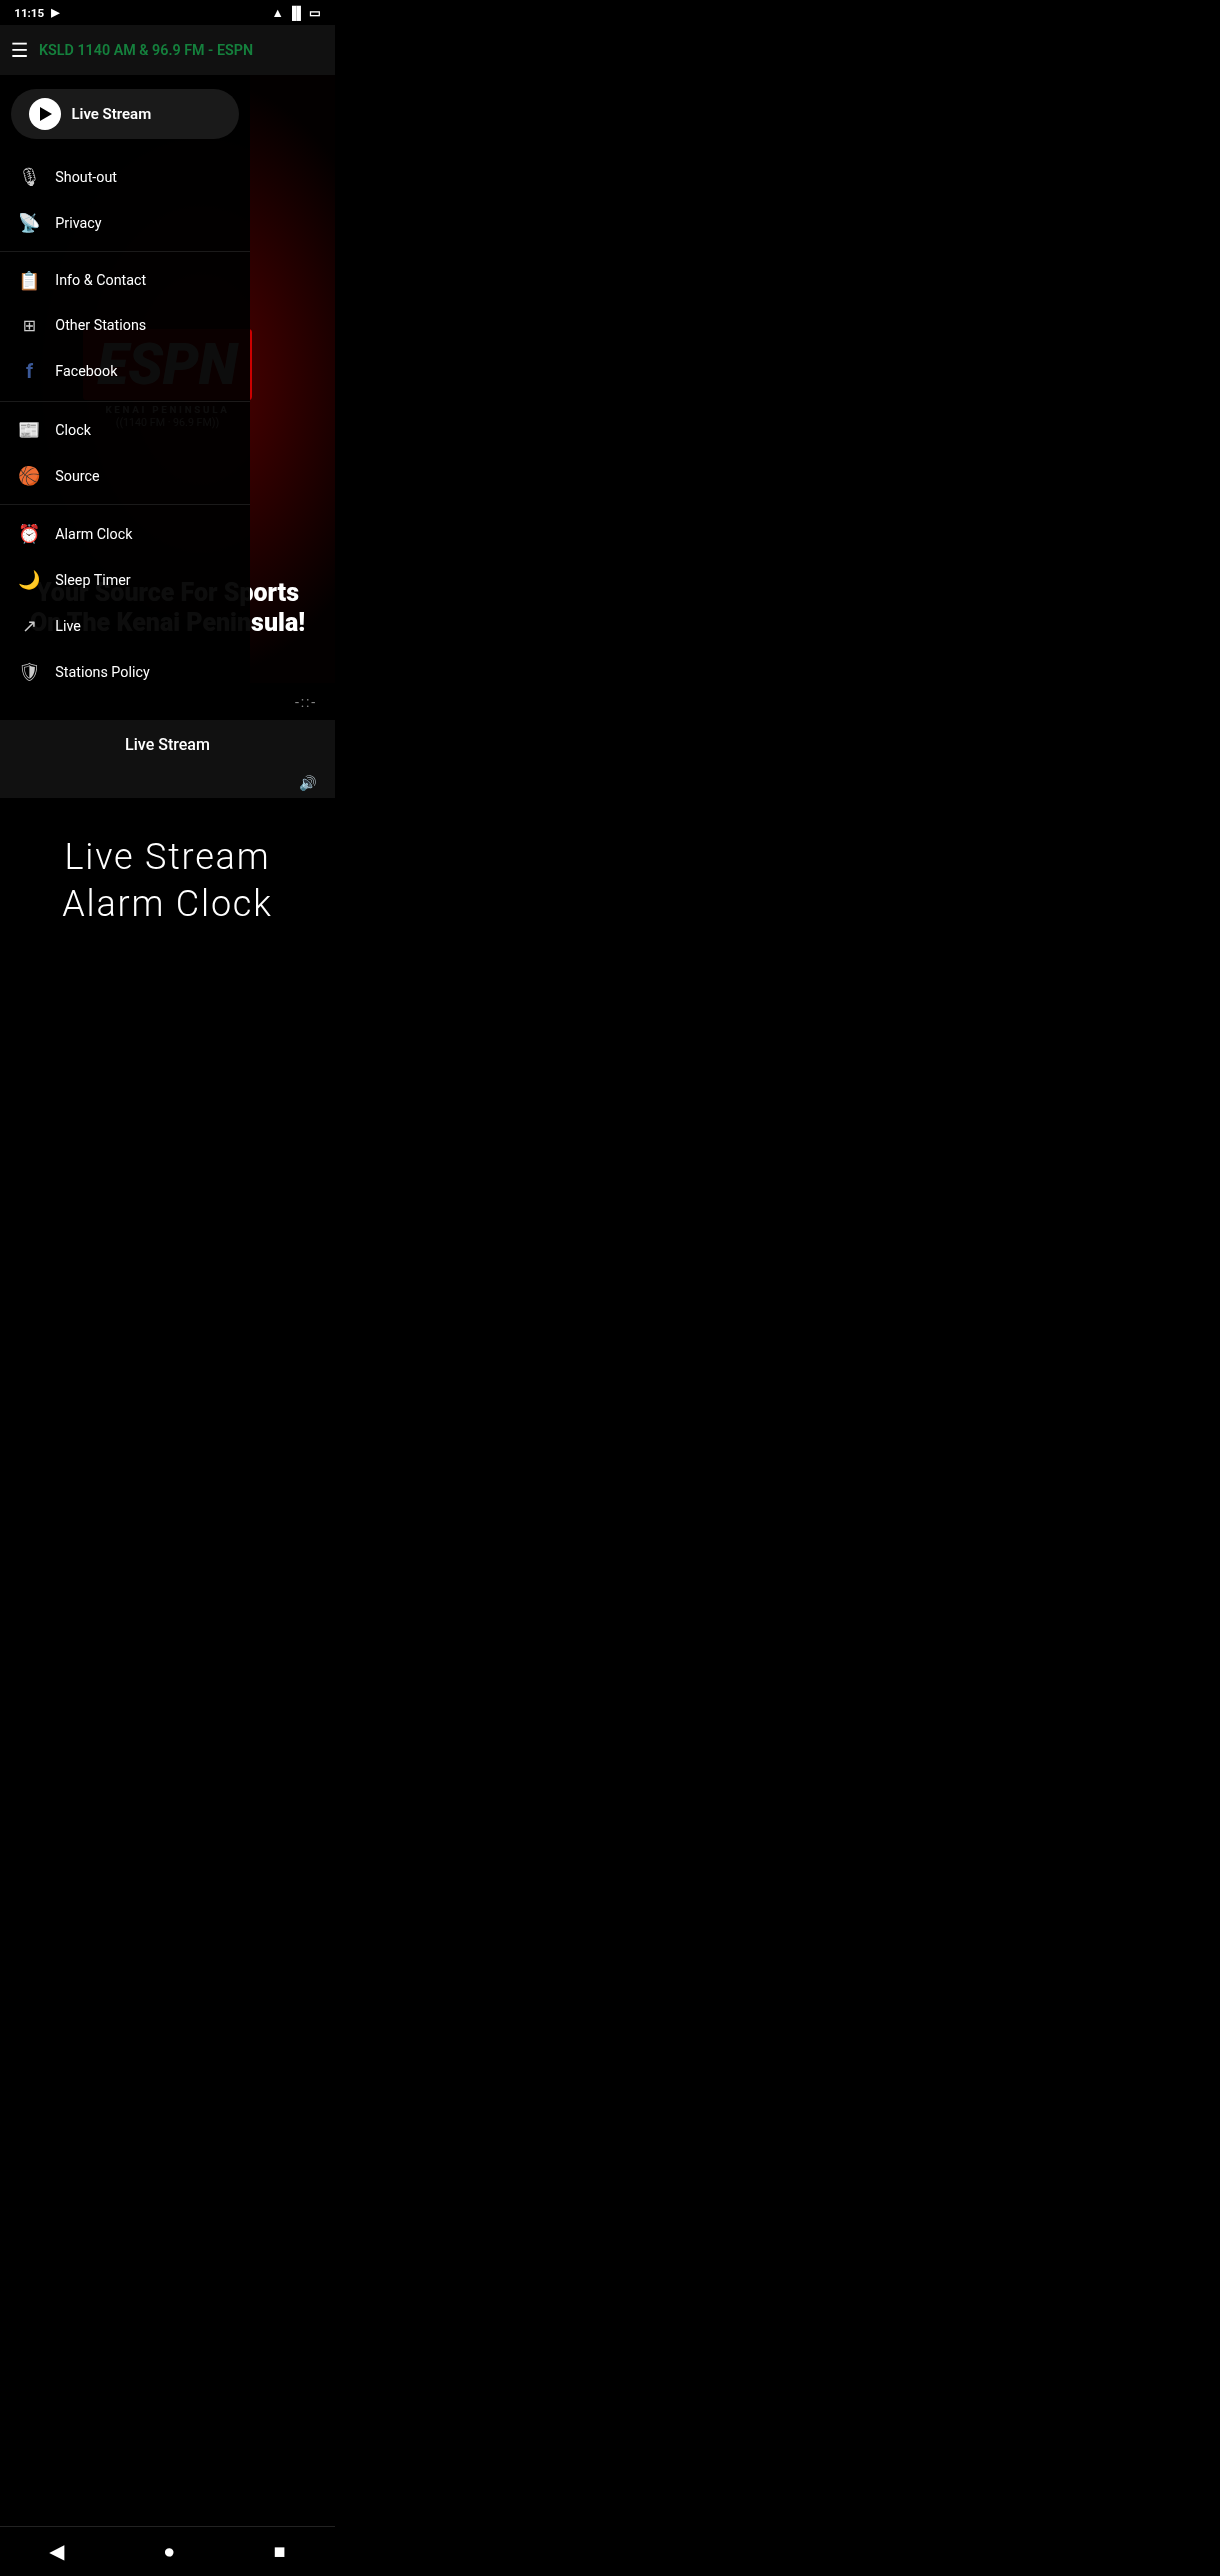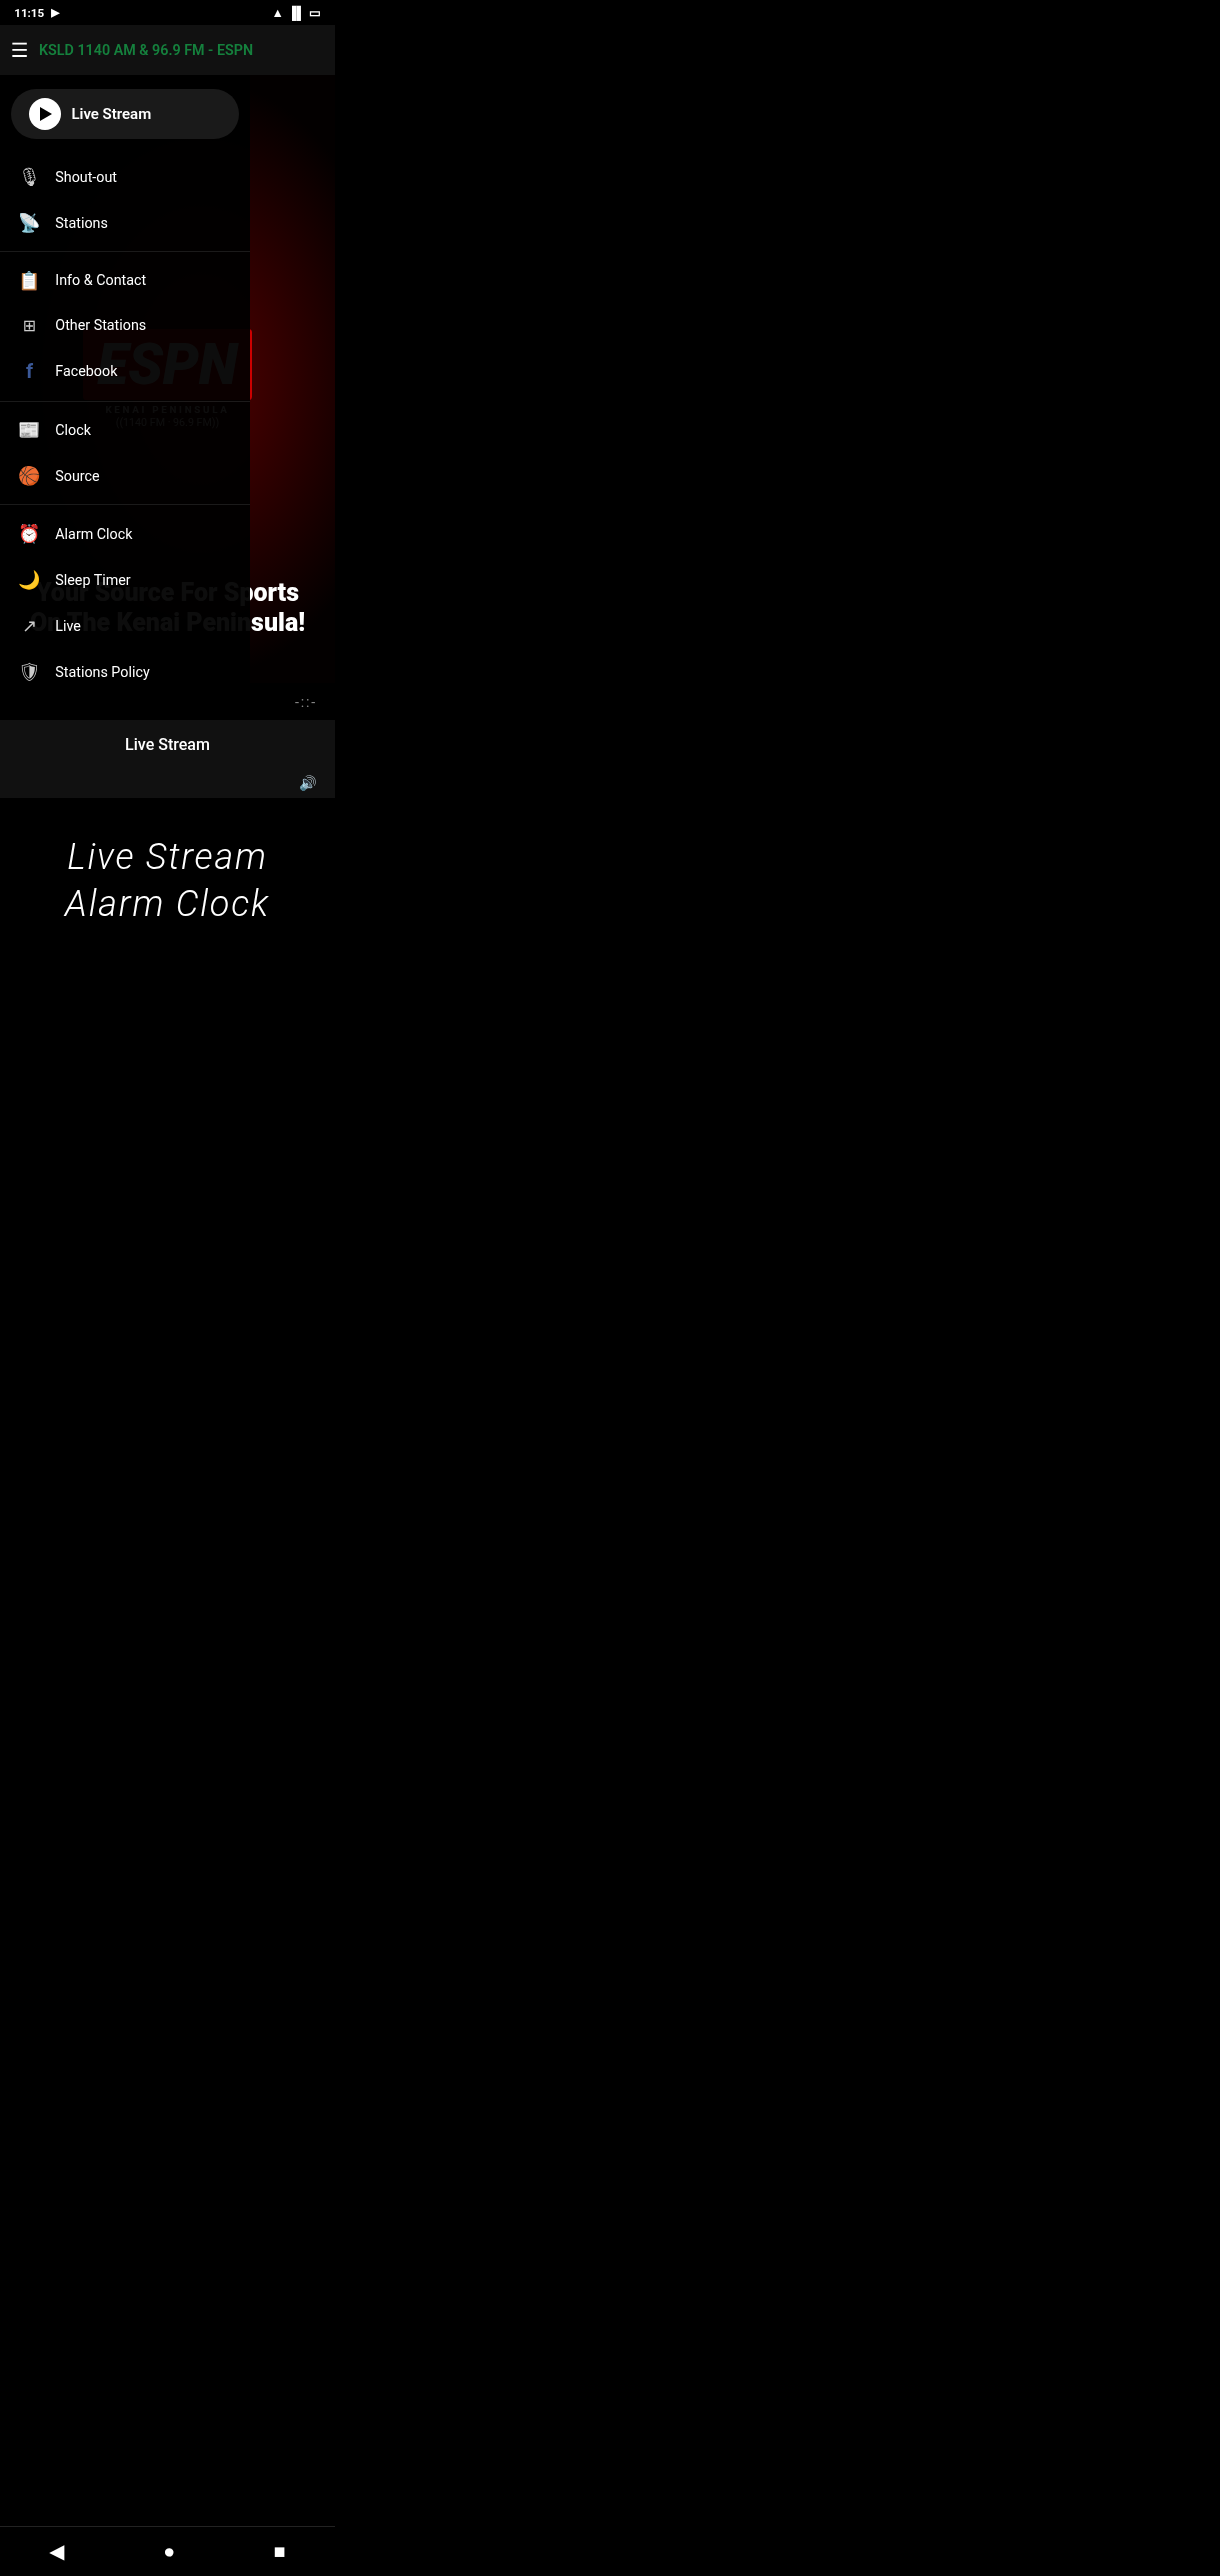--- a/index.html
+++ b/index.html
@@ -264,21 +264,21 @@
       <span class="live-stream-label">Live Stream</span>
     </div>
 
     <div class="drawer-item">
       <span class="drawer-item-icon">🎙</span>
       <span class="drawer-item-label">Shout-out</span>
     </div>
 
     <div class="drawer-item">
       <span class="drawer-item-icon">📡</span>
-      <span class="drawer-item-label">Stations</span>
+      <span class="drawer-item-label">Privacy</span>
     </div>
 
     <div class="drawer-divider"></div>
 
     <div class="drawer-item">
       <span class="drawer-item-icon">📋</span>
       <span class="drawer-item-label">Info &amp; Contact</span>
     </div>
 
     <div class="drawer-item">
@@ -335,21 +335,21 @@
 
   <div style="padding:14.3px 18px; background:#111; text-align:center;">
     <span style="font-size:16px; color:#fff; font-weight:500;">Live Stream</span>
   </div>
 
   <div style="padding:7.2px 18px; background:#111; display:flex; align-items:center; justify-content:flex-end;">
     <span style="color:#888; font-size:14.3px;">🔊</span>
   </div>
 </div>
 
-<div class="alarm-section" style="padding: 36px 21px 72px; background:#000;font-style:italic;">
+<div class="alarm-section" style="padding: 36px 21px 72px; background:#000;">
   <div style="font-size:36px; font-weight:300; color:#fff; text-align:center; letter-spacing:1.8px; line-height:1.3;">Live Stream Alarm Clock</div>
 </div>
 
 <div class="nav-bar">
   <span class="nav-btn">◀</span>
   <span class="nav-btn">●</span>
   <span class="nav-btn">■</span>
 </div>
 
 

